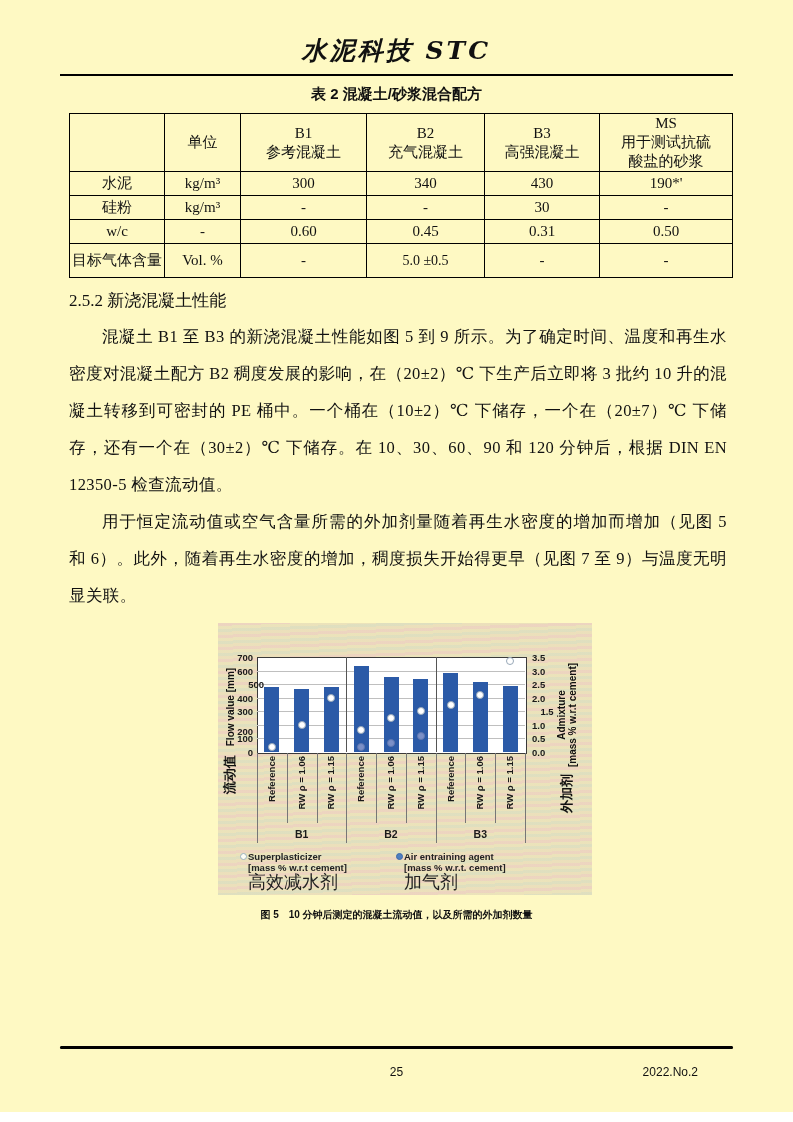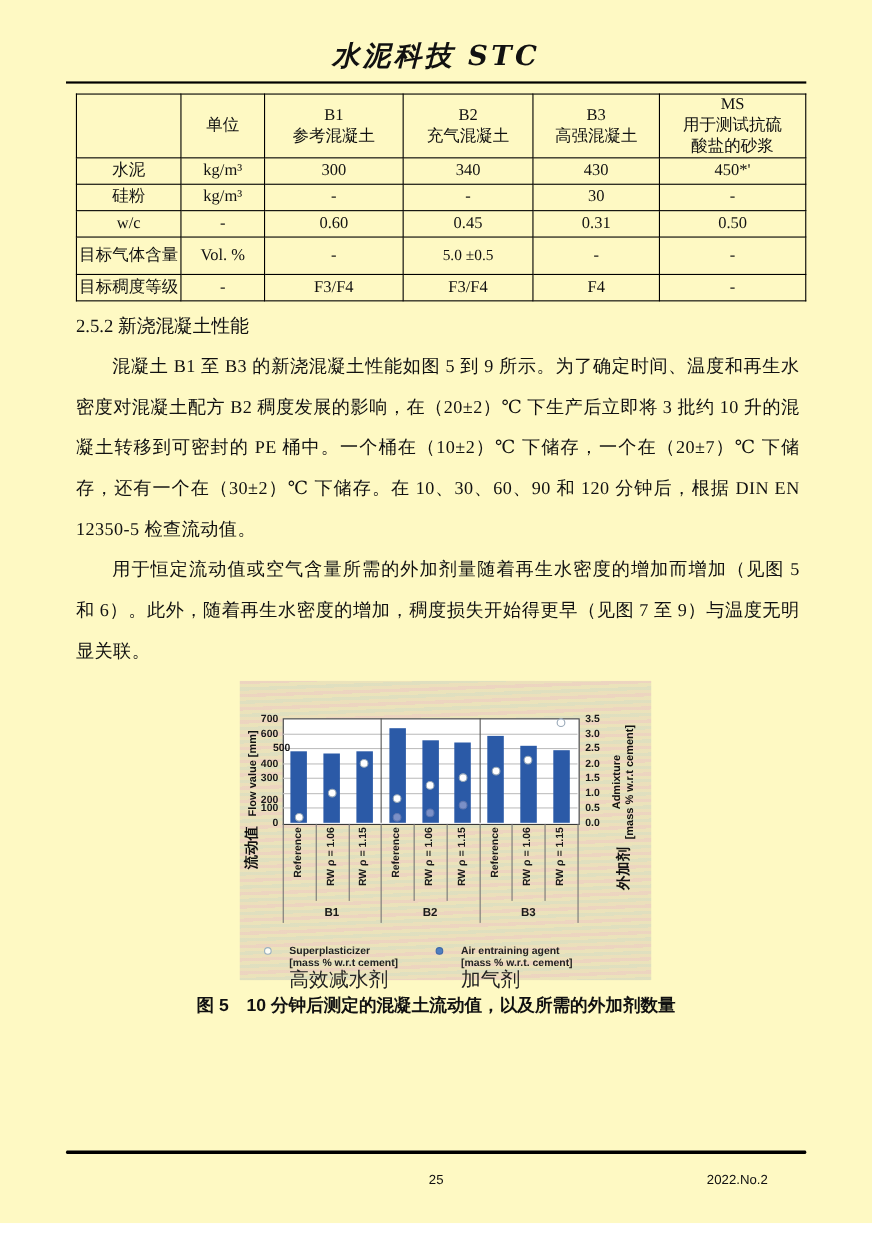--- a/index.html
+++ b/index.html
@@ -50,46 +50,47 @@
         transform:rotate(-90deg);line-height:12px;}
   .glabel{position:absolute;font-size:10.5px;font-weight:600;color:#1a1a1a;
         text-align:center;width:60px;}
   .axis-label{position:absolute;text-align:center;white-space:nowrap;}
   .axis-label .cn{font-size:13px;font-weight:600;
         font-family:"Liberation Serif","DejaVu Serif",serif;}
   .axis-label .en{font-size:10px;font-weight:700;}
   .rot{transform:rotate(-90deg);}
   .ylab-right-inner{display:flex;align-items:center;justify-content:center;gap:7px;}
   .ylab-right-inner .two{display:flex;flex-direction:column;line-height:11px;}
-  .legend-item{position:absolute;display:flex;gap:16px;margin-top:12px;}
+  .legend-item{position:absolute;display:flex;gap:1px;}
   .legend-marker{width:7px;height:7px;border-radius:50%;margin-top:2px;box-sizing:border-box;}
   .legend-marker.white-circle{background:#fdfdf5;border:1.5px solid #9ab0c0;}
   .legend-marker.blue-circle{background:#4f7ec0;border:1px solid #3d69a8;}
   .legend-lines{display:flex;flex-direction:column;}
   .legend-en{font-size:9.5px;font-weight:700;line-height:11px;color:#222;}
   .legend-cn{font-size:18px;line-height:15px;margin-top:2px;color:#222;
         font-family:"Liberation Serif","DejaVu Serif",serif;}
-  .fig-caption{margin-top:13px;text-align:center;font-size:16px;font-weight:bold;
+  .fig-caption{margin-top:13px;text-align:center;font-size:10px;font-weight:bold;
         font-family:"Liberation Sans","DejaVu Sans",sans-serif;}
   
   .footer{position:absolute;left:60px;top:1046px;width:673px;}
   .footer-rule{height:3px;background:#000;border-radius:2px/100%;}
   .footer-row{position:relative;margin-top:16px;height:16px;
         font-family:"Liberation Sans","DejaVu Sans",sans-serif;font-size:12px;}
   .page-number{position:absolute;left:0;right:0;text-align:center;}
   .issue-number{position:absolute;right:35px;}
 </style>
 </head>
 <body>
 
 <div class="page">
 
   <h1 class="journal-title">水泥科技 STC</h1>
   <div class="header-rule"></div>
 
+  <div class="table-caption">表 2 混凝土/砂浆混合配方</div>
 
   <table class="mix">
     <colgroup>
       <col style="width:95px">
         <col style="width:76px">
         <col style="width:126px">
       <col style="width:118px">
         <col style="width:115px">
         <col style="width:133px">
     </colgroup>
@@ -108,21 +109,21 @@
 酸盐的砂浆</th>
         </tr>
       </thead>
     <tbody>
         <tr>
           <td>水泥</td>
           <td>kg/m³</td>
           <td>300</td>
           <td>340</td>
           <td>430</td>
-          <td>450*'</td>
+          <td>190*'</td>
         </tr>
         <tr>
           <td>硅粉</td>
           <td>kg/m³</td>
           <td>-</td>
           <td>-</td>
           <td>30</td>
           <td>-</td>
         </tr>
         <tr>
@@ -132,28 +133,20 @@
           <td>0.45</td>
           <td>0.31</td>
           <td>0.50</td>
         </tr>
         <tr>
           <td>目标气体含量</td>
           <td>Vol. %</td>
           <td>-</td>
           <td class="agg">5.0 ±0.5</td>
           <td>-</td>
-          <td>-</td>
-        </tr>
-        <tr>
-          <td>目标稠度等级</td>
-          <td>-</td>
-          <td>F3/F4</td>
-          <td>F3/F4</td>
-          <td>F4</td>
           <td>-</td>
         </tr>
       </tbody>
   </table>
 
   <h2 class="sec-heading">2.5.2 新浇混凝土性能</h2>
   <p class="para">混凝土 B1 至 B3 的新浇混凝土性能如图 5 到 9 所示。为了确定时间、温度和再生水密度对混凝土配方 B2 稠度发展的影响，在（20±2）℃ 下生产后立即将 3 批约 10 升的混凝土转移到可密封的 PE 桶中。一个桶在（10±2）℃ 下储存，一个在（20±7）℃ 下储存，还有一个在（30±2）℃ 下储存。在 10、30、60、90 和 120 分钟后，根据 DIN EN 12350-5 检查流动值。</p>
   <p class="para">用于恒定流动值或空气含量所需的外加剂量随着再生水密度的增加而增加（见图 5 和 6）。此外，随着再生水密度的增加，稠度损失开始得更早（见图 7 至 9）与温度无明显关联。</p>
 
   <div class="figure" id="figure">
@@ -183,21 +176,21 @@
       <div class="gridline" style="left: 39px; top: 74.7143px; width: 268px;"></div>
       <div class="ytick l" style="left: 5px; top: 69.7143px;">400</div>
       <div class="gridline" style="left: 39px; top: 61.1429px; width: 268px;"></div>
       <div class="ytick l" style="left: 16px; top: 56.1429px;">500</div>
       <div class="gridline" style="left: 39px; top: 47.5714px; width: 268px;"></div>
       <div class="ytick l" style="left: 5px; top: 42.5714px;">600</div>
       <div class="ytick l" style="left: 5px; top: 29px;">700</div>
       <div class="ytick r" style="left: 314px; top: 124px;">0.0</div>
       <div class="ytick r" style="left: 314px; top: 110.429px;">0.5</div>
       <div class="ytick r" style="left: 314px; top: 96.8571px;">1.0</div>
-      <div class="ytick r" style="left: 314px; top: 83.2857px;">1.5</div>
+      <div class="ytick r" style="left: 314px; top: 83.2857px; text-align: center;">1.5</div>
       <div class="ytick r" style="left: 314px; top: 69.7143px;">2.0</div>
       <div class="ytick r" style="left: 314px; top: 56.1429px;">2.5</div>
       <div class="ytick r" style="left: 314px; top: 42.5714px;">3.0</div>
       <div class="ytick r" style="left: 314px; top: 29px;">3.5</div>
       <div class="gsep-in" style="left: 128.333px; top: 34px; height: 95px;"></div>
       <div class="gsep-in" style="left: 217.667px; top: 34px; height: 95px;"></div>
       <div class="gsep-out" style="left: 39px; top: 130px; height: 90px;"></div>
       <div class="gsep-out" style="left: 68.7778px; top: 130px; height: 70px;"></div>
       <div class="gsep-out" style="left: 98.5556px; top: 130px; height: 70px;"></div>
       <div class="gsep-out" style="left: 128.333px; top: 130px; height: 90px;"></div>

